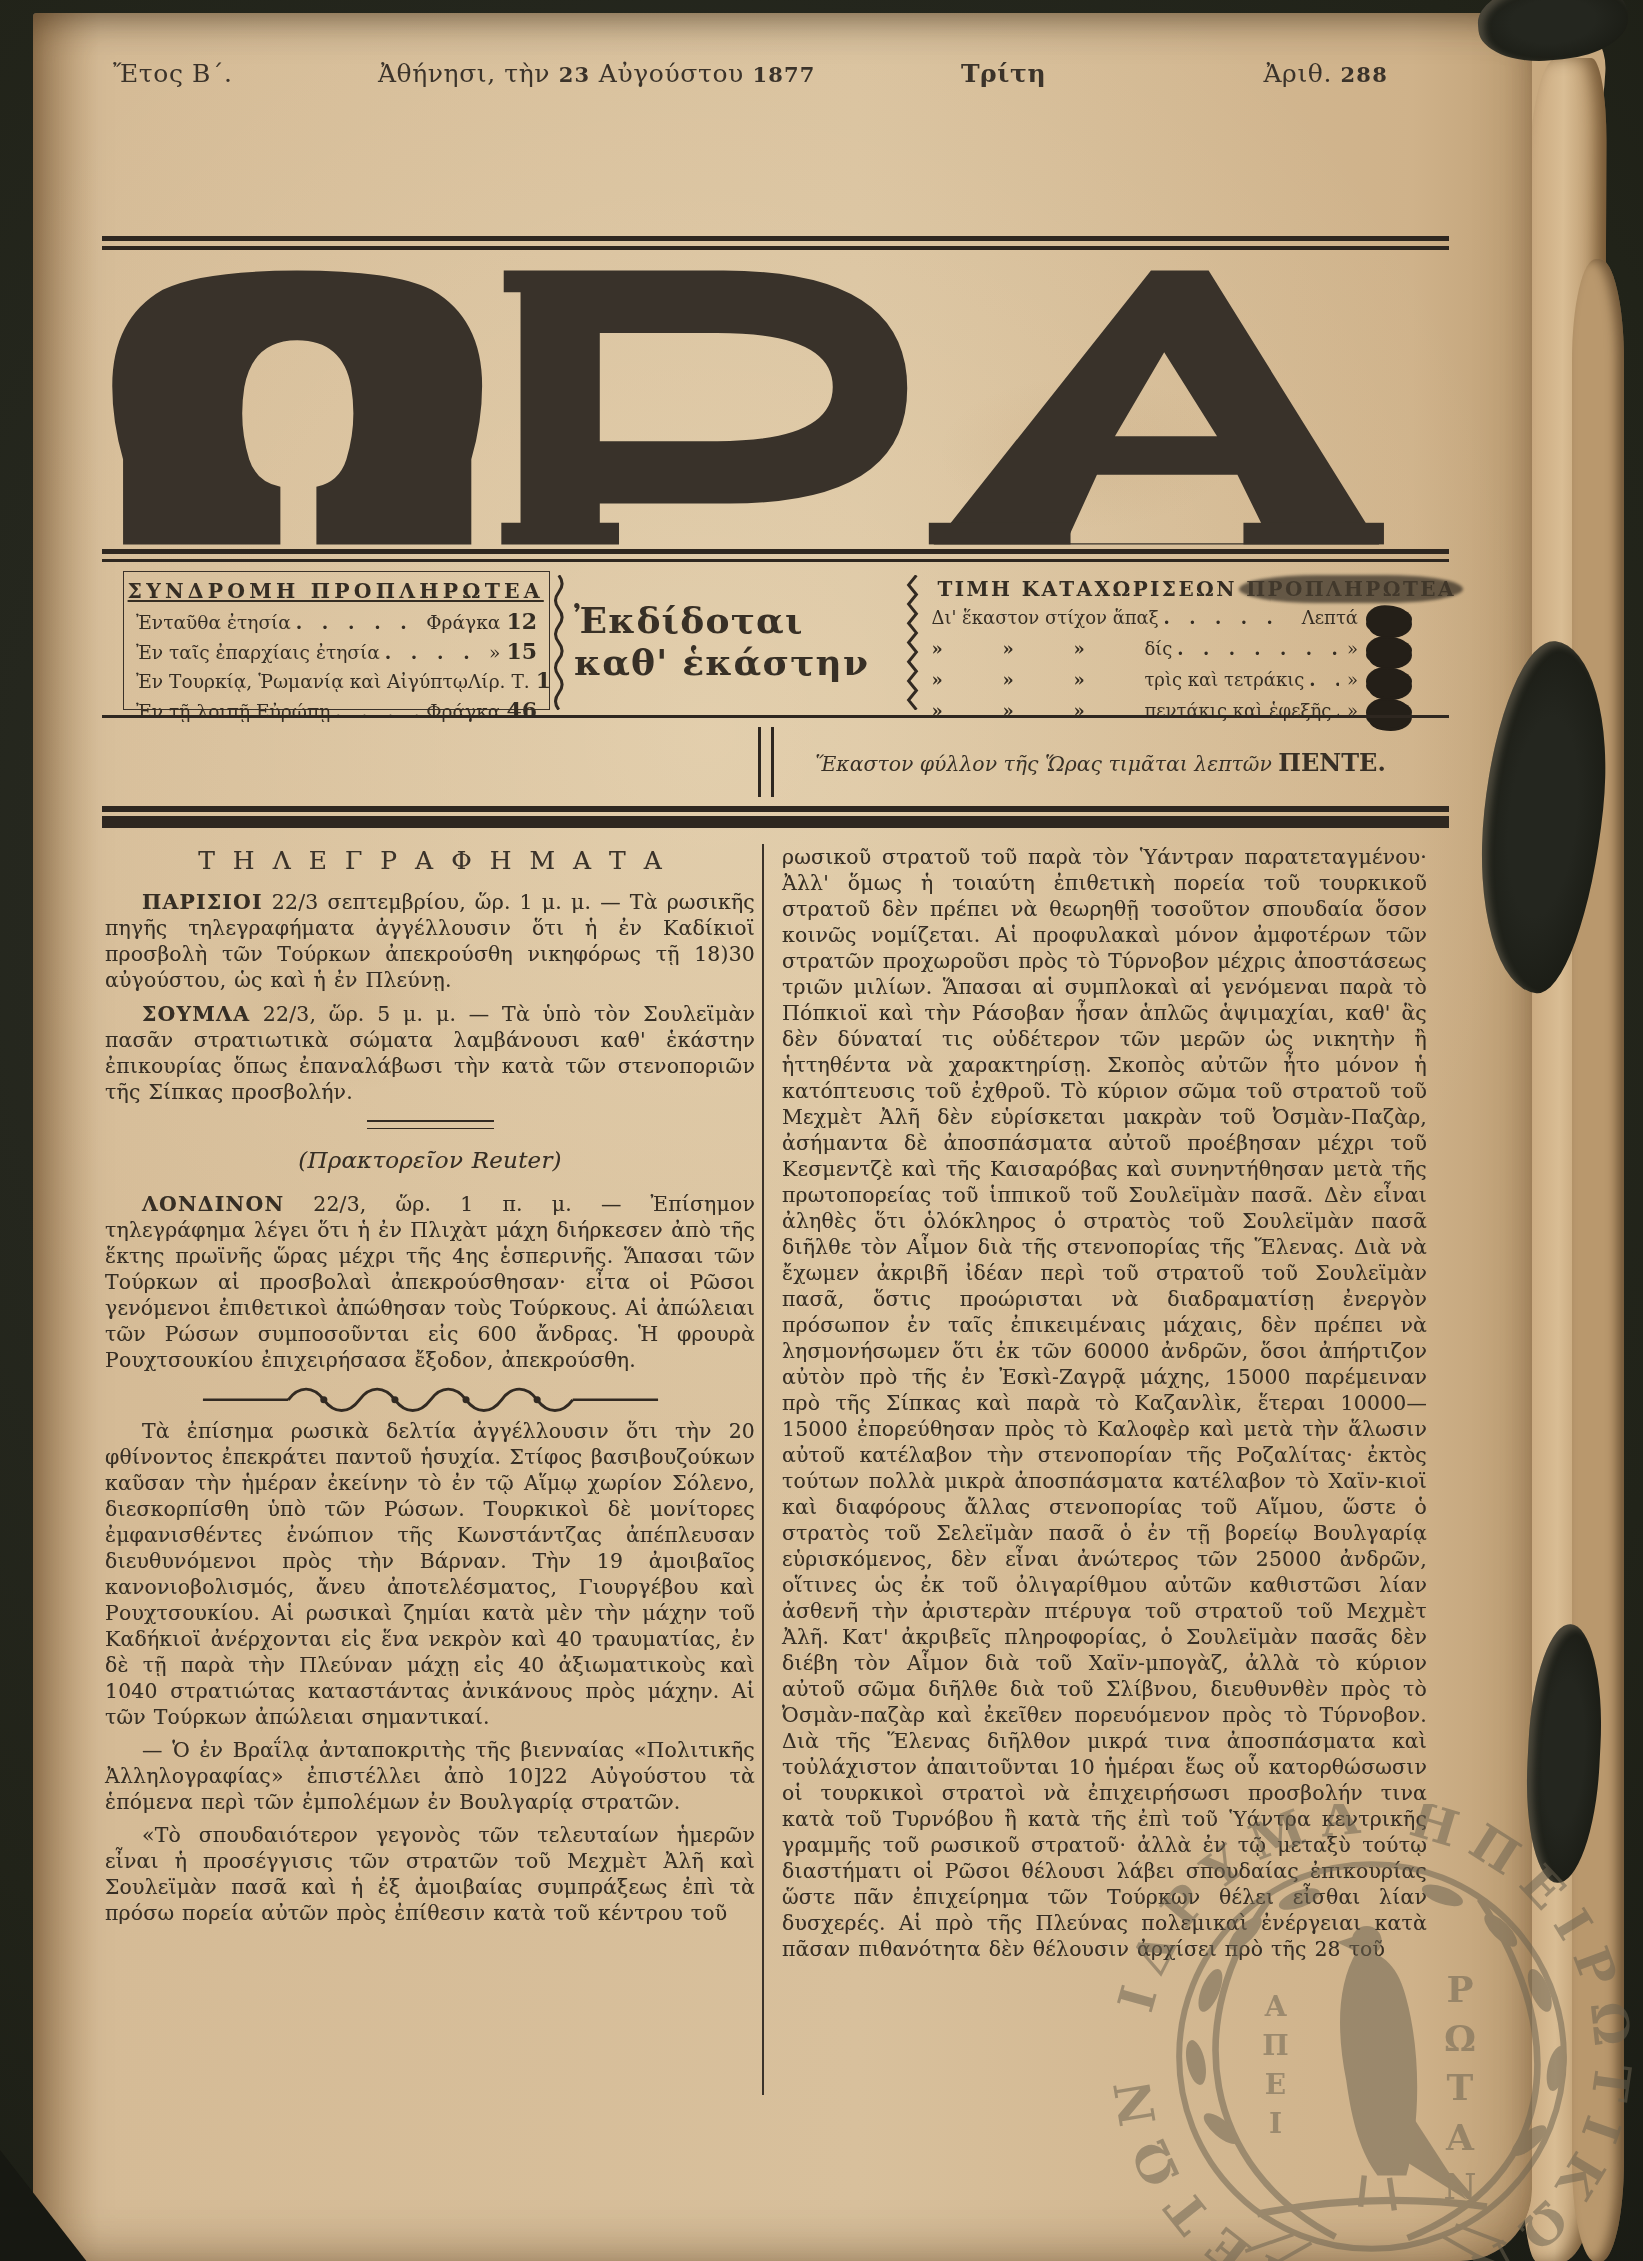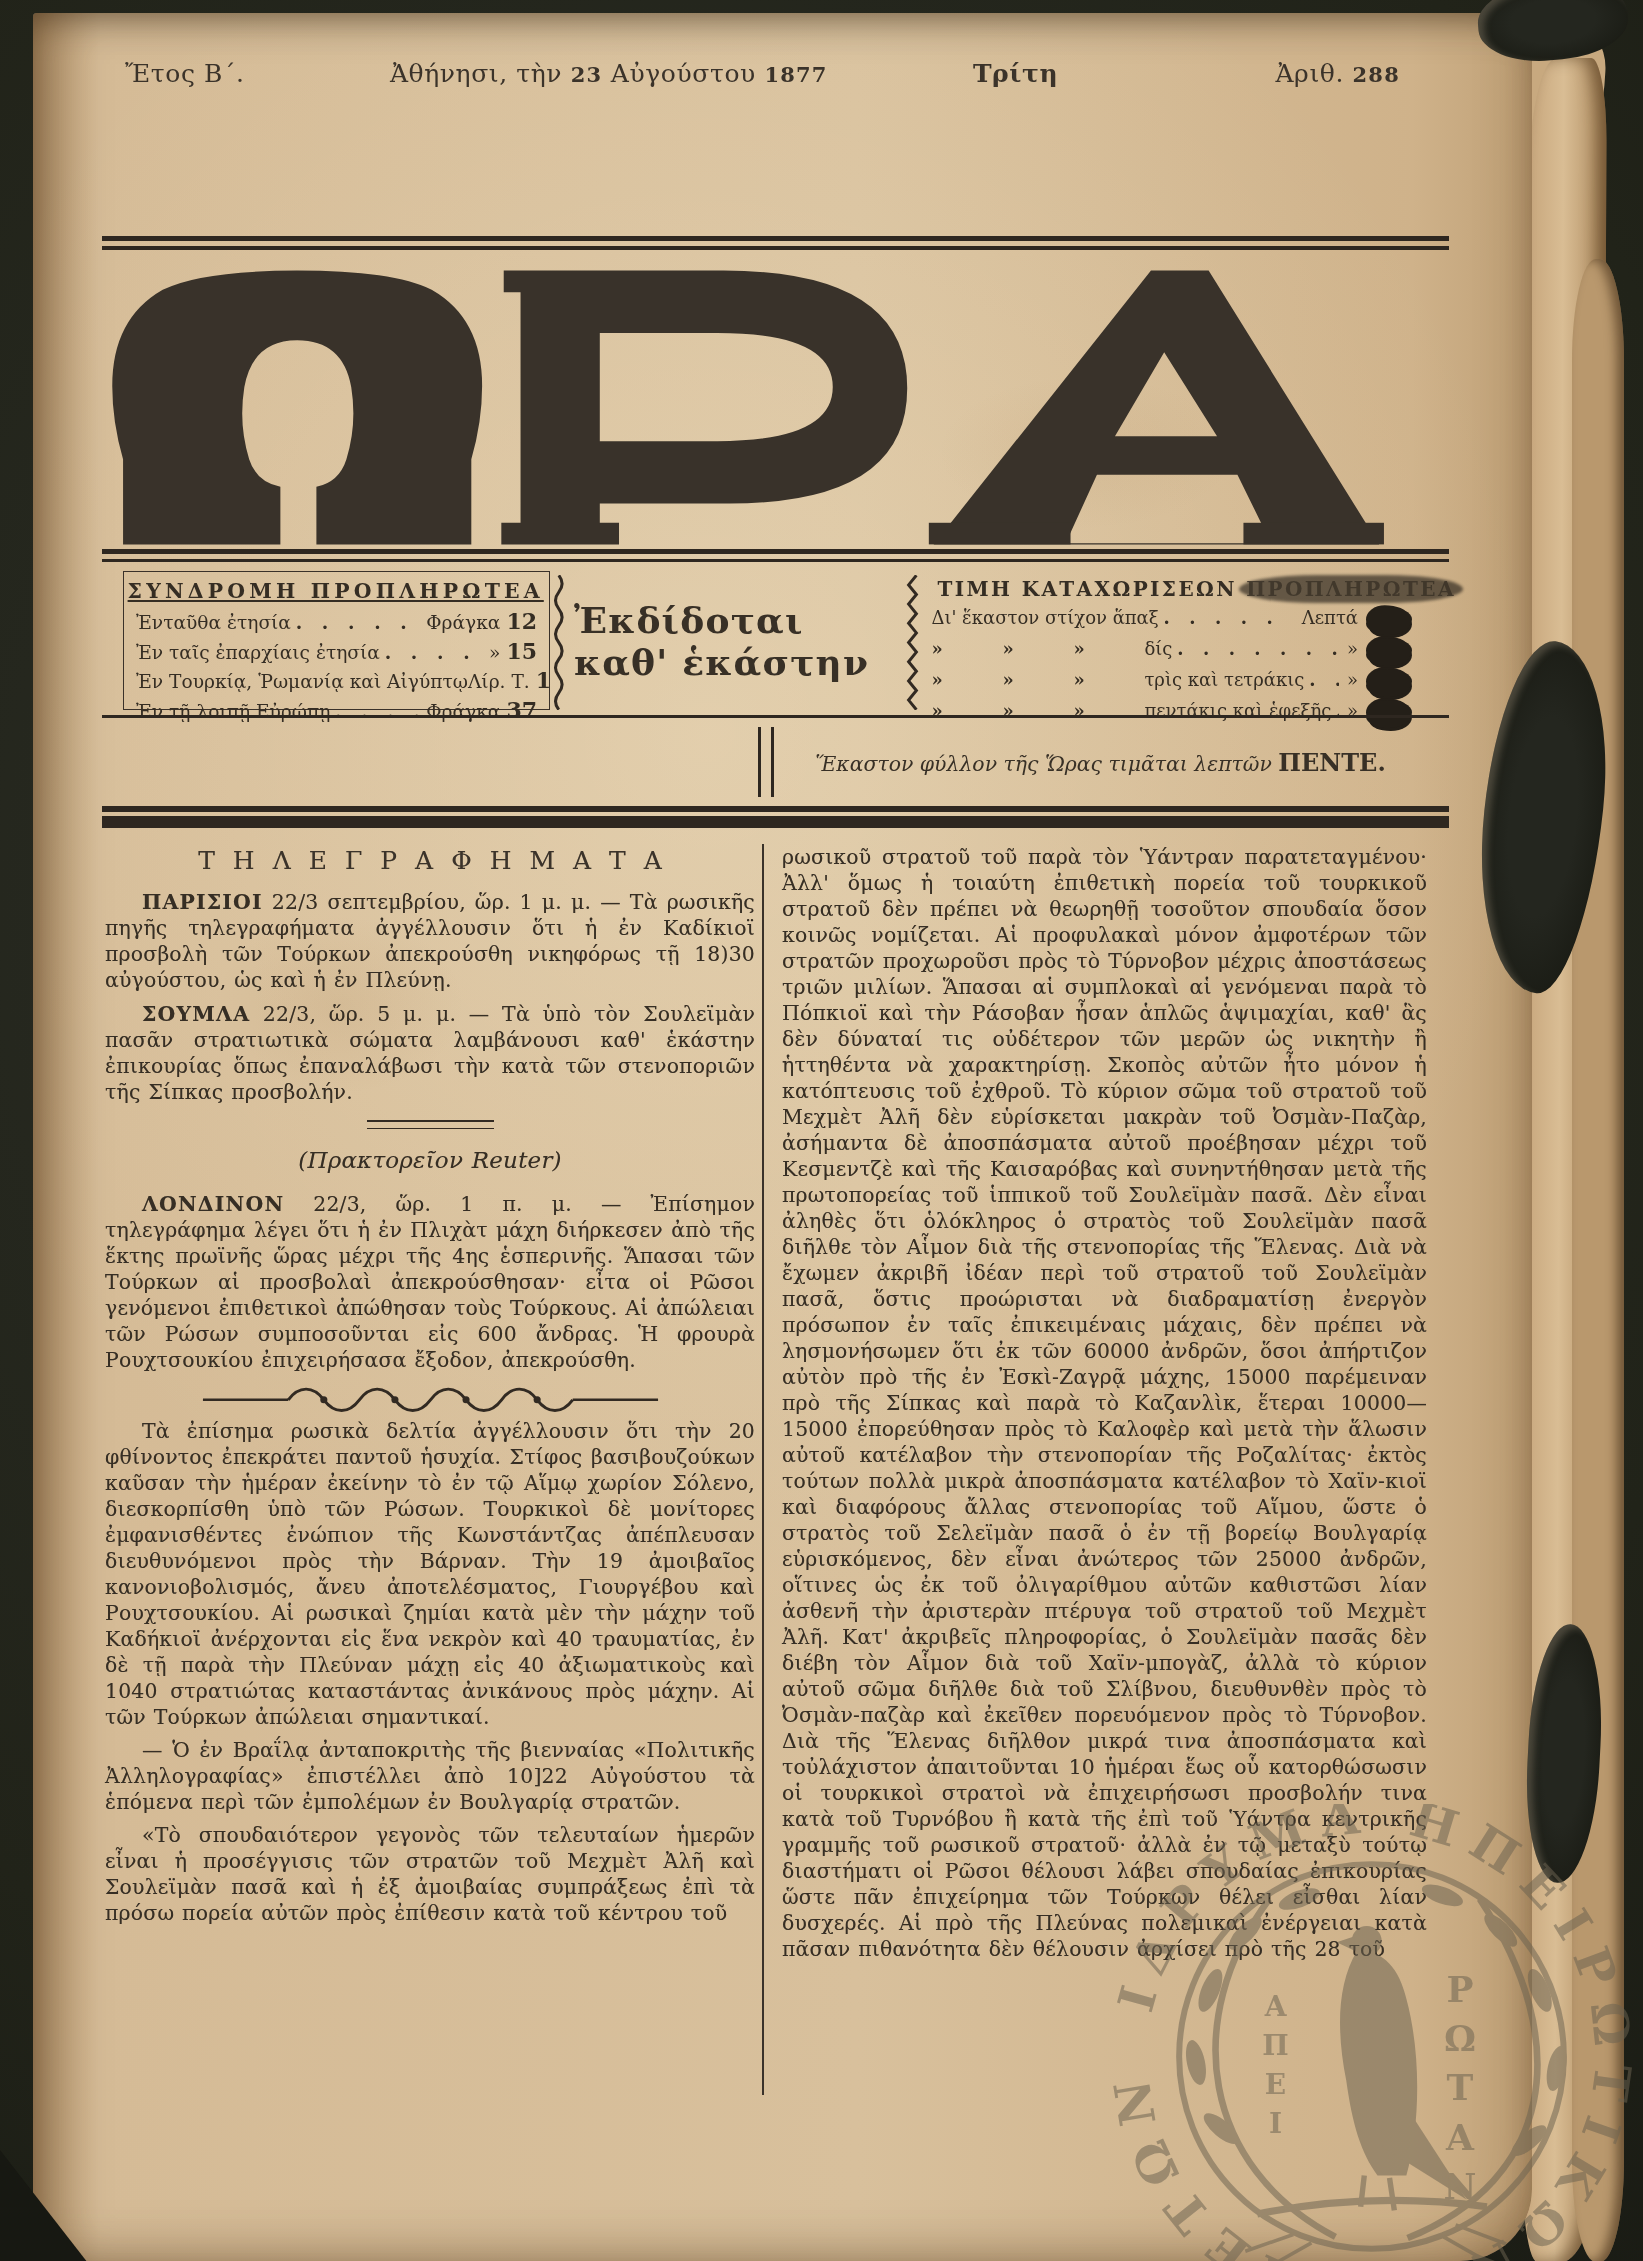--- a/index.html
+++ b/index.html
@@ -27,21 +27,21 @@
       #d3b892;
     box-shadow:inset 31px 0 57px -18px rgba(70,45,20,.5),
                inset 0 21.7px 36px -18px rgba(40,25,10,.5),
                inset -25px -26.5px 54px -25px rgba(95,62,30,.38);
     border-radius:3.6px 26.5px 72px 8.4px;
     overflow:hidden;
   }
   
   .rule{position:absolute;left:69px;width:1347px;background:#2e2720;}
   
-  .hdr{position:absolute;top:46px;left:92px;width:1275px;display:flex;
+  .hdr{position:absolute;top:46px;left:80px;width:1275px;display:flex;
        justify-content:space-between;align-items:baseline;
        font-size:25px;color:#3b332a;letter-spacing:0.6px;gap:44px;}
   .hdr .num{font-size:21px;font-weight:bold;letter-spacing:1.2px;}
   .hdr .dayname{margin-right:72px;font-weight:bold;}
   
   .masthead{position:absolute;top:248px;left:71px;width:1287px;height:287px;}
   
   .infobox{position:absolute;color:#352d23;}
   .subbox{top:558px;left:90px;width:425px;height:137px;border:1.8px solid #3a3129;}
   .subbox .btitle{font-weight:bold;font-size:20.4px;letter-spacing:4.2px;margin:7.2px 3.6px 4.8px;text-decoration:underline;}
@@ -162,21 +162,21 @@
     </div>
     <div class="srow">
       <span class="lbl" style="flex:1">Ἐν Τουρκίᾳ, Ῥωμανίᾳ καὶ Αἰγύπτῳ</span>
         <span class="unit">Λίρ. Τ.</span>
         <span class="val">1</span>
     </div>
     <div class="srow">
       <span class="lbl">Ἐν τῇ λοιπῇ Εὐρώπῃ</span>
         <span class="dots"></span>
         <span class="unit">Φράγκα</span>
-        <span class="val">37</span>
+        <span class="val">46</span>
     </div>
   </div>
 
   <svg class="vsep" style="left:518px;" width="15.6" height="135" viewBox="0 0 26 224">
     <path d="M13,0 q11,14 0,28 t0,28 t0,28 t0,28 t0,28 t0,28 t0,28 t0,28" fill="none" stroke="#322a22" stroke-width="5"></path>
   </svg>
   <svg class="vsep" style="left:872px;" width="15.6" height="135" viewBox="0 0 26 224">
     <polyline points="19,0 6,16 19,32 6,48 19,64 6,80 19,96 6,112 19,128 6,144 19,160 6,176 19,192 6,208 19,224" fill="none" stroke="#322a22" stroke-width="5"></polyline>
   </svg>
 

